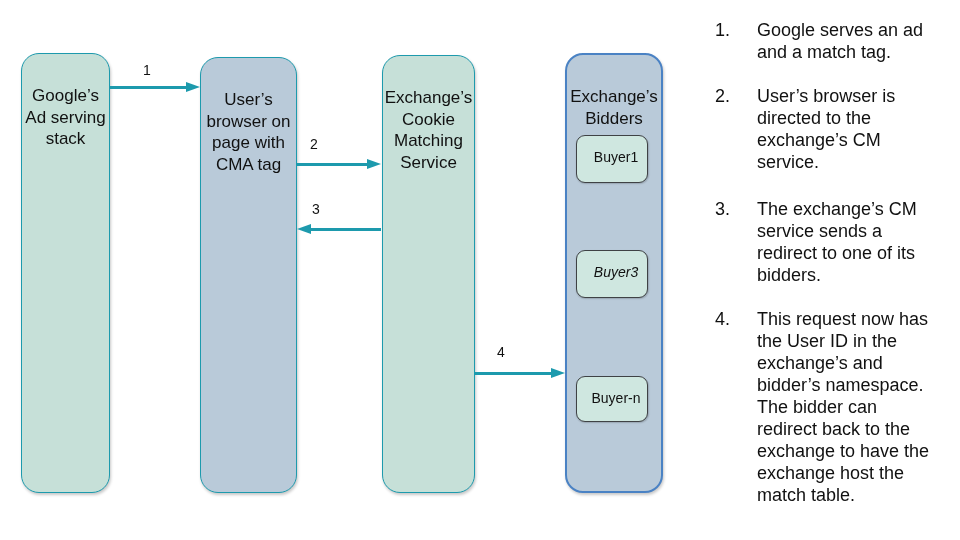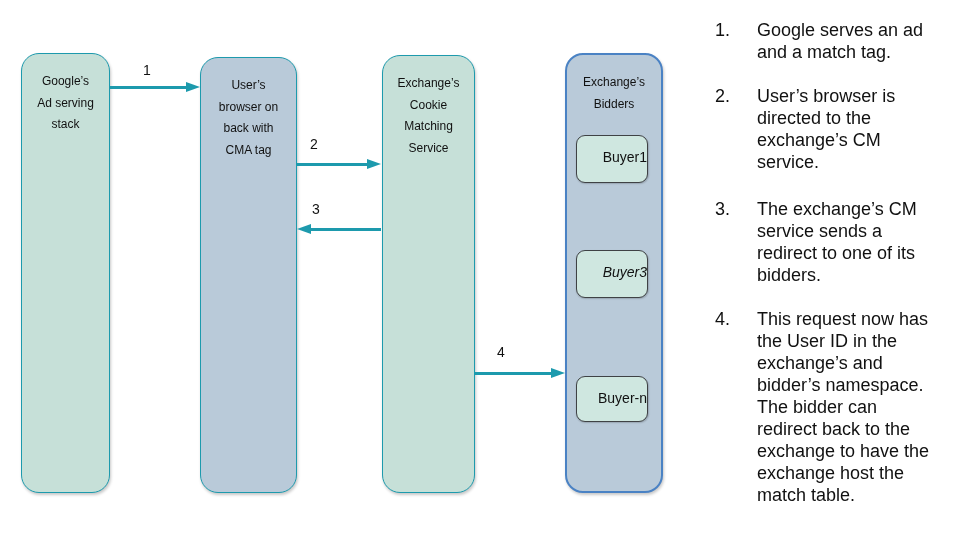--- a/index.html
+++ b/index.html
@@ -5,26 +5,26 @@
   html,body{margin:0;padding:0;background:#ffffff;}
   .canvas{position:relative;width:960px;height:540px;background:#ffffff;overflow:hidden;
           font-family:"Liberation Sans",sans-serif;color:#111111;}
 
   
   .node{position:absolute;box-sizing:border-box;border-radius:18px;text-align:center;
         box-shadow:1px 2px 3px rgba(0,0,0,0.22);}
   .node-green{background:#c6e0d8;border:1.6px solid #1d9aad;}
   .node-blue{background:#b9cad9;border:1.6px solid #1d9aad;}
   .node-bidders{background:#b9cad9;border:2px solid #4a82c4;}
-  .node-label{display:block;padding-top:17px;font-size:12px;line-height:21.5px;white-space:pre-line;}
+  .node-label{display:block;padding-top:31px;font-size:17px;line-height:21.5px;white-space:pre-line;}
 
   
   .buyer{position:absolute;left:9px;width:72px;height:48px;box-sizing:border-box;
          background:#cfe7e0;border:1.3px solid #3f4245;border-radius:9px;
-         text-align:right;box-shadow:0.5px 1px 1.5px rgba(0,0,0,0.18);}
+         text-align:center;box-shadow:0.5px 1px 1.5px rgba(0,0,0,0.18);}
   .buyer-label{display:block;padding:13px 0 0 8px;font-size:14px;line-height:16px;}
 
   
   .arrow{position:absolute;height:11px;}
   .arrow .line{position:absolute;top:4px;height:3px;background:#1d9aad;}
   .arrow.dir-right .line{left:0;right:12px;}
   .arrow.dir-left  .line{left:12px;right:0;}
   .head{position:absolute;top:0;width:0;height:0;
         border-top:5.5px solid transparent;border-bottom:5.5px solid transparent;}
   .dir-right .head{right:0;border-left:14px solid #1d9aad;}
@@ -43,21 +43,21 @@
 
   <div class="node node-green" style="left:21px;top:53px;width:89px;height:440px;">
     <span class="node-label">Google’s
 Ad serving
 stack</span>
   </div>
 
   <div class="node node-blue" style="left:200px;top:57px;width:97px;height:436px;">
     <span class="node-label">User’s
 browser on
-back with
+page with
 CMA tag</span>
   </div>
 
   <div class="node node-green" style="left:382px;top:55px;width:93px;height:438px;">
     <span class="node-label">Exchange’s
 Cookie
 Matching
 Service</span>
   </div>
 

